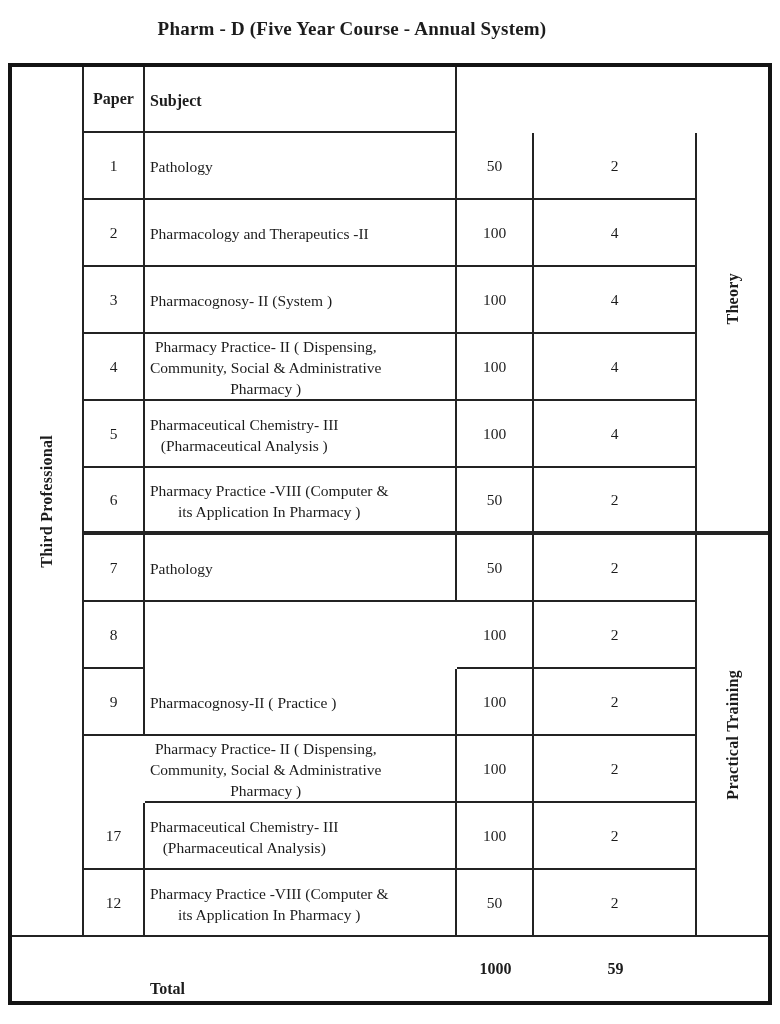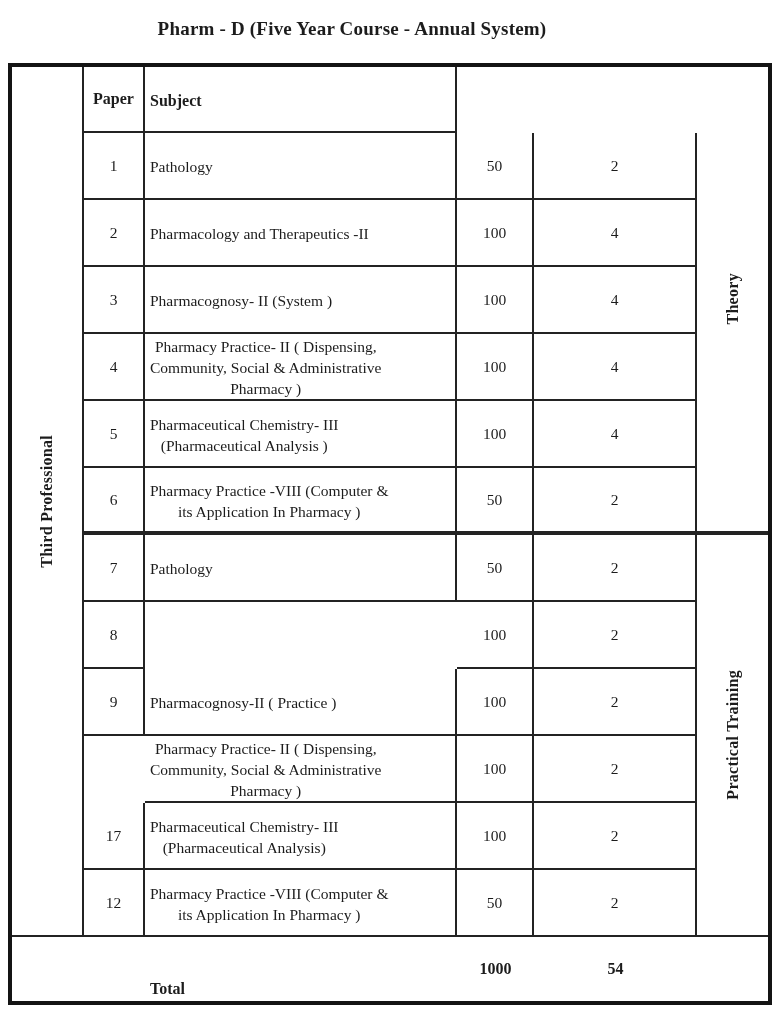--- a/index.html
+++ b/index.html
@@ -131,17 +131,17 @@
   <div class="cell" style="grid-column:2;grid-row:13">12</div>
   <div class="cell subject" style="grid-column:3;grid-row:13">Pharmacy Practice -VIII (Computer &amp;
 its Application In Pharmacy )</div>
   <div class="cell" style="grid-column:4;grid-row:13">50</div>
   <div class="cell" style="grid-column:5;grid-row:13">2</div>
 
   <div class="total-row">
     <div class="tcell" style="grid-column:1 / 3"></div>
     <div class="tcell tlabel" style="grid-column:3">Total</div>
     <div class="tcell" style="grid-column:4">1000</div>
-    <div class="tcell" style="grid-column:5">54</div>
+    <div class="tcell" style="grid-column:5">59</div>
     <div class="tcell" style="grid-column:6"></div>
   </div>
 
 </div>
 
 </body></html>

